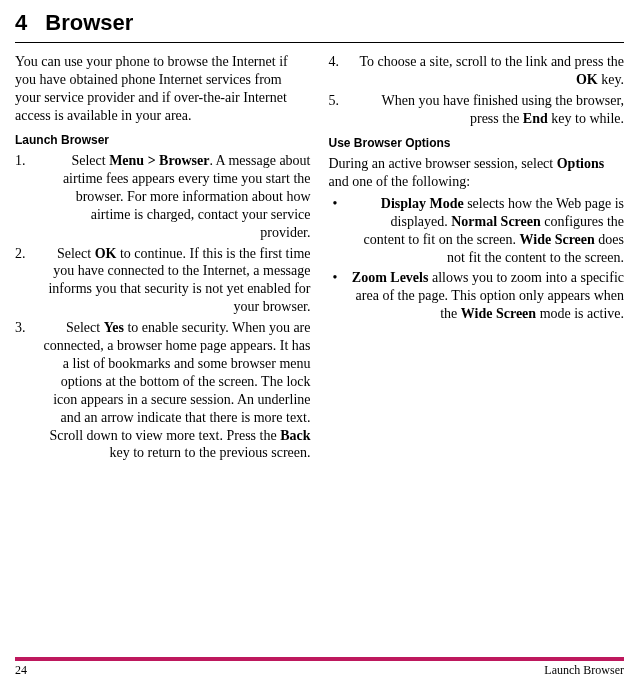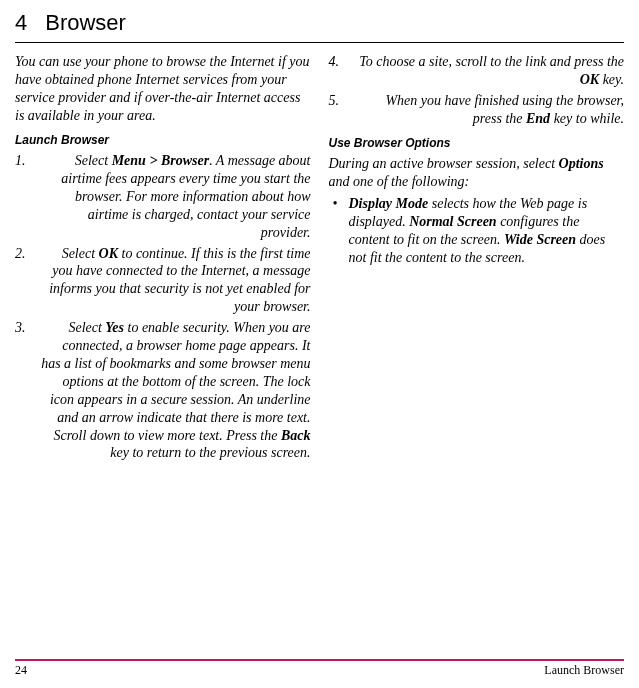--- a/index.html
+++ b/index.html
@@ -7,39 +7,38 @@
       width: 639px;
       height: 688px;
       font-family: Georgia, 'Times New Roman', serif;
       background: #fff;
       color: #000;
       position: relative;
       padding: 10px 15px 0 15px;
     }
     .chapter-header {
       font-size: 22px;
-      font-weight: normal;
+      font-weight: bold;
       font-family: Arial, Helvetica, sans-serif;
       padding-bottom: 6px;
       border-bottom: 1.5px solid #000;
       margin-bottom: 10px;
     }
     .chapter-header .num {
       display: inline-block;
       margin-right: 18px;
     }
     .content {
       display: flex;
       gap: 18px;
     }
     .col {
       width: 50%;
       font-size: 14px;
       line-height: 1.28;
-      font-style: italic;
     }
     .intro-para { margin-bottom: 4px; }
     .note-para { margin-bottom: 10px; }
     .section-h {
       font-family: Arial, Helvetica, sans-serif;
       font-size: 12px;
       font-weight: bold;
       margin-top: 8px;
       margin-bottom: 4px;
     }
@@ -56,39 +55,40 @@
     ol.steps li::before {
       content: counter(step) ".";
       counter-increment: step;
       position: absolute;
       left: 0;
       top: 0;
     }
     ol.steps.from4 { counter-reset: step 3; }
     ul.bullets {
       list-style: none;
+      text-align: right;
     }
     ul.bullets li {
       position: relative;
       padding-left: 20px;
       margin-bottom: 3px;
     }
     ul.bullets li::before {
       content: "•";
       position: absolute;
       left: 4px;
       top: 0;
       font-size: 14px;
     }
     .footer {
       position: absolute;
       bottom: 10px;
       left: 15px;
       right: 15px;
-      border-top: 2px solid #be185d;
+      border-top: 4px solid #be185d;
       padding-top: 2px;
       font-size: 12px;
       display: flex;
       justify-content: space-between;
     }
     b { font-weight: bold; }
   </style>
 </head>
 <body>
 
@@ -111,20 +111,21 @@
   <div class="col">
     <ol class="steps from4">
       <li><span>To choose a site, scroll to the link and press the </span><b>OK</b><span> key.</span></li>
       <li><span>When you have finished using the browser, press the </span><b>End</b><span> key to while.</span></li>
     </ol>
 
     <div class="section-h">Use Browser Options</div>
     <p class="intro-para"><span>During an active browser session, select </span><b>Options</b><span> and one of the following:</span></p>
     <ul class="bullets">
       <li><b>Display Mode</b><span> selects how the Web page is displayed. </span><b>Normal Screen</b><span> configures the content to fit on the screen. </span><b>Wide Screen</b><span> does not fit the content to the screen.</span></li>
+      <li><b>Zoom Levels</b><span> allows you to zoom into a specific area of the page. This option only appears when the </span><b>Wide Screen</b><span> mode is active.</span></li>
     </ul>
   </div>
 </div>
 
 <div class="footer">
   <span>24</span>
   <span>Launch Browser</span>
 </div>
 
 </body></html>

